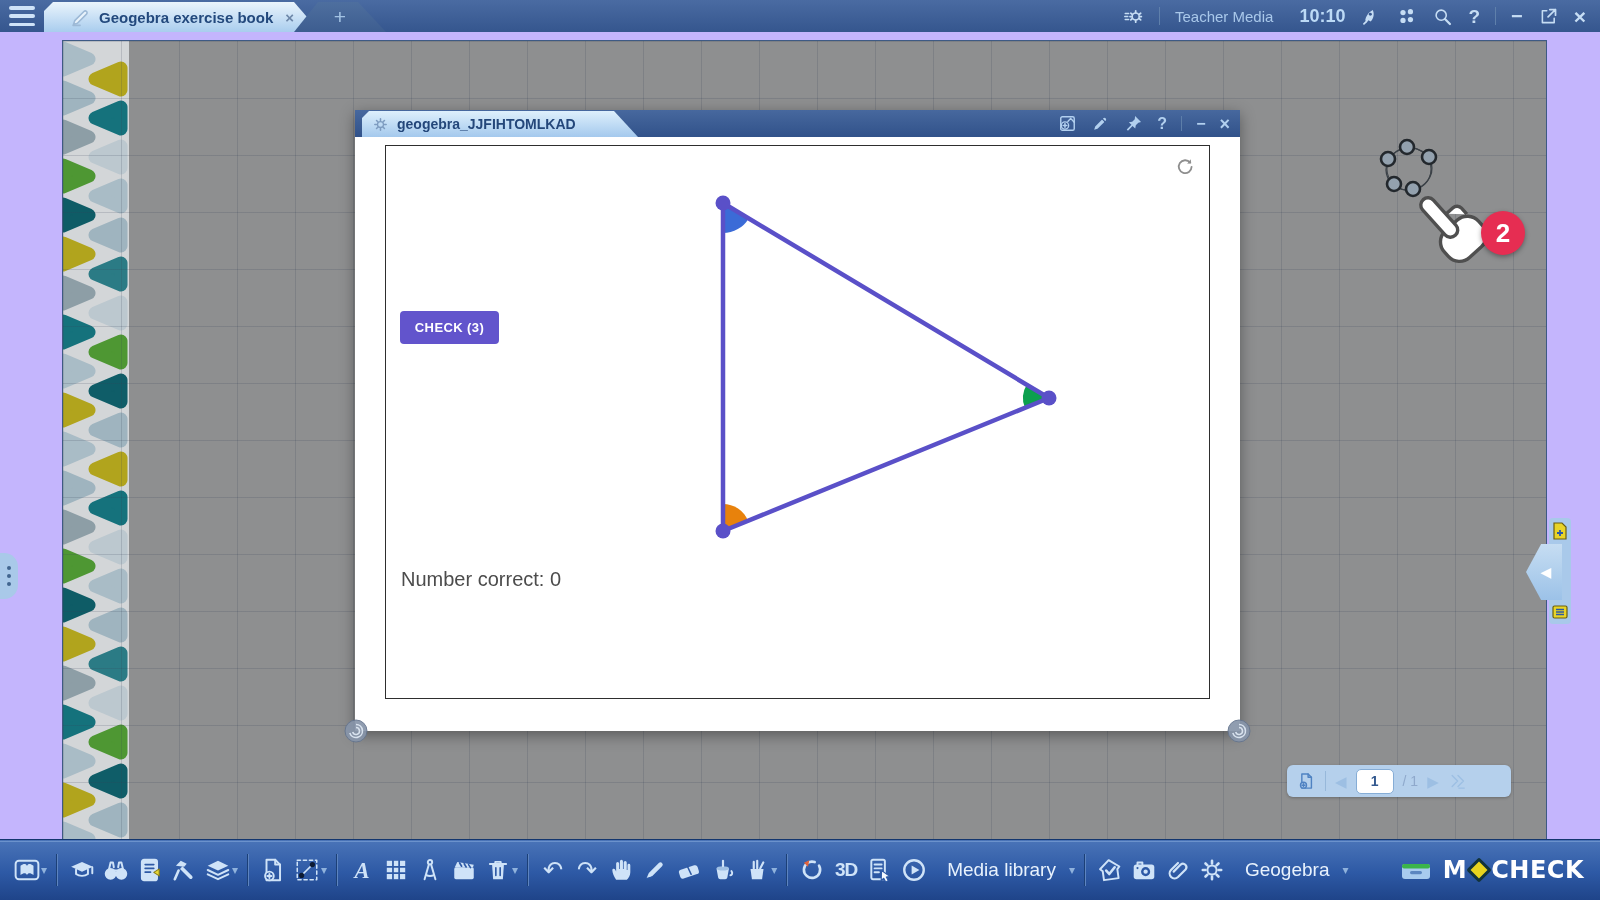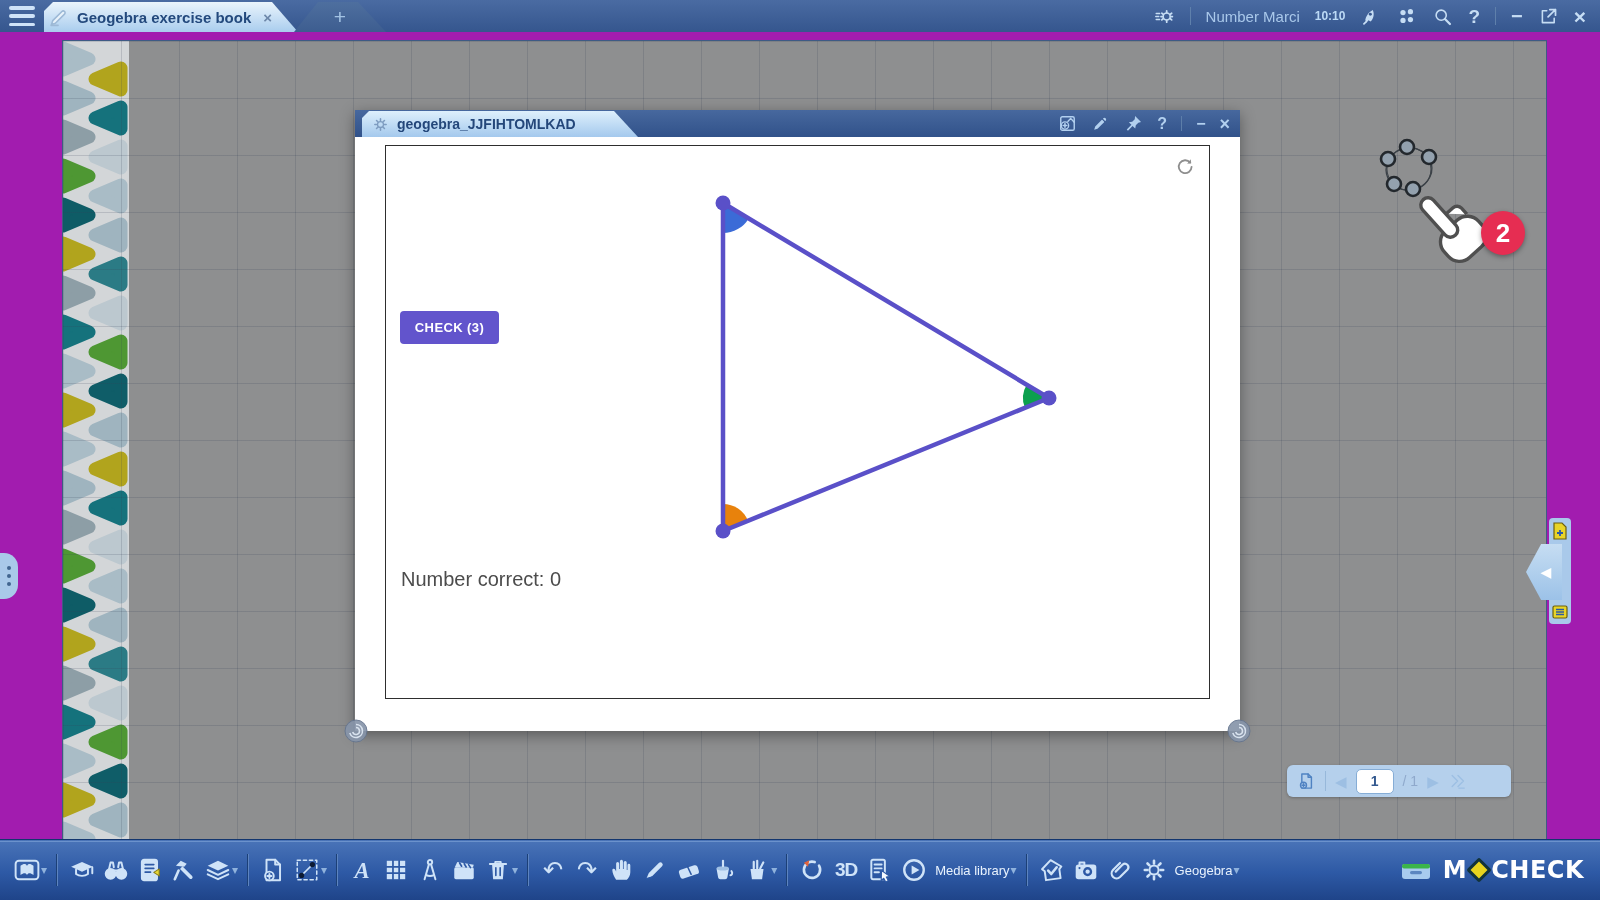--- a/index.html
+++ b/index.html
@@ -7,36 +7,36 @@
     font-family:"Liberation Sans",sans-serif;background:#7e8082;}
 
   
   .topbar{position:absolute;top:0;left:0;right:0;height:32px;
     background:linear-gradient(#4a6ba2,#35568e);display:flex;align-items:center;z-index:10;}
   .hamburger{width:26px;height:20px;margin-left:9px;display:flex;flex-direction:column;justify-content:space-between;cursor:pointer;}
   .hamburger span{display:block;height:3.5px;border-radius:2px;background:#cfe3f8;}
   .tab-active{position:absolute;left:44px;top:2px;height:30px;width:250px;
     background:linear-gradient(#eaf4fc,#a9cdee);
     clip-path:polygon(0 9px,9px 0,calc(100% - 26px) 0,100% 100%,0 100%);
-    display:flex;align-items:center;padding-left:4px;color:#23497d;font-weight:700;font-size:15px;}
+    display:flex;align-items:center;padding-left:26px;color:#23497d;font-weight:700;font-size:15px;}
   .tab-active .tpencil{margin-right:8px;}
   .tab-close{margin-left:12px;color:#6d87a9;font-weight:700;font-size:15px;cursor:pointer;}
   .tab-new{position:absolute;left:294px;top:2px;height:30px;width:92px;
     background:linear-gradient(#4e6f9f,#3d5d90);
     clip-path:polygon(24px 0,calc(100% - 28px) 0,100% 100%,0 100%);
     display:flex;align-items:center;justify-content:center;color:#a3c3e4;font-size:21px;cursor:pointer;}
   .topbar-right{margin-left:auto;display:flex;align-items:center;gap:15px;padding-right:14px;}
   .tbr-sep{width:1px;height:18px;background:#5f80ab;}
   .user{font-size:15px;color:#a9c8ea;}
-  .clock{font-size:12px;font-weight:700;color:#bcdaf6;}
+  .clock{font-size:18px;font-weight:700;color:#bcdaf6;margin-left:11px;}
   .tbtxt{color:#c6ddf4;font-weight:700;font-size:17px;line-height:1;cursor:pointer;}
   .ict{width:21px;height:21px;stroke:#c6ddf4;fill:none;stroke-width:1.8;stroke-linecap:round;stroke-linejoin:round;display:block;cursor:pointer;}
 
   
-  .canvas{position:absolute;top:32px;left:0;right:0;bottom:60px;background:#a21caf;padding-left:33px;}
+  .canvas{position:absolute;top:32px;left:0;right:0;bottom:60px;background:#c4b5fd;padding-left:33px;}
   .page{position:absolute;left:62px;top:8px;width:1483px;height:798px;background:#8e8f90;border:1px solid #3e5a84;}
   .page::after{content:"";position:absolute;inset:0;pointer-events:none;z-index:1;
     background-image:linear-gradient(to right,rgba(55,65,85,.18) 1px,transparent 1px),
                      linear-gradient(to bottom,rgba(55,65,85,.18) 1px,transparent 1px);
     background-size:58px 57px;}
   #cover-pattern{position:absolute;left:0;top:0;z-index:0;}
 
   
   .ggb-window{position:absolute;left:355px;top:78px;width:885px;height:621px;z-index:3;
     box-shadow:0 4px 14px rgba(0,0,0,.38);}
@@ -92,21 +92,21 @@
 
   
   .toolbar{position:absolute;left:0;right:0;bottom:0;height:60px;
     background:linear-gradient(#4a74b8 0%,#2d59a5 55%,#1f4489 100%);
     border-top:1px solid #13366e;display:flex;align-items:center;padding:0 10px;z-index:10;}
   .toolbar::before{content:"";position:absolute;top:1px;left:0;right:0;height:1px;background:#6b92cc;}
   .tbtn{width:34px;height:38px;display:flex;align-items:center;justify-content:center;cursor:pointer;flex:0 0 auto;}
   .ic{width:26px;height:26px;stroke:#cfe3f8;fill:none;stroke-width:1.8;stroke-linecap:round;stroke-linejoin:round;display:block;}
   .tsep{width:2px;height:32px;margin:0 7px;background:linear-gradient(to right,#1c4077 50%,#5d84c0 50%);flex:0 0 auto;}
   .caret{color:#8fb2dd;font-size:12px;margin:0 2px 0 -3px;cursor:pointer;flex:0 0 auto;}
-  .tlabel{font-size:13px;color:#e8f2fd;margin:0 4px;cursor:pointer;flex:0 0 auto;}
+  .tlabel{font-size:19px;color:#e8f2fd;margin:0 16px;cursor:pointer;flex:0 0 auto;}
   .tglyph{font-size:24px;color:#cfe3f8;line-height:1;cursor:pointer;}
   .t3d{font-size:19px;font-weight:800;color:#cfe3f8;letter-spacing:-1px;cursor:pointer;}
   .logo{display:flex;align-items:center;margin-left:10px;margin-right:6px;flex:0 0 auto;}
   .logo .lt{color:#fff;font-weight:800;font-size:24px;letter-spacing:.5px;font-family:"DejaVu Sans",sans-serif;}
   .diamond{width:12px;height:12px;background:#e8d41f;border:3px solid #12333a;transform:rotate(45deg);margin:0 3px;border-radius:2px;}
   .deskic{margin-left:auto;flex:0 0 auto;cursor:pointer;}
 </style>
 </head>
 <body>
 
@@ -129,21 +129,21 @@
     </div>
     <div class="tab-new">+</div>
 
     <div class="topbar-right">
       <svg class="ict" viewBox="0 0 24 24">
         <path d="M2.5 8.5 h4 M2 12 h3.5 M2.5 15.5 h4" stroke-width="1.6"></path>
         <circle cx="14.5" cy="12" r="4" fill="none"></circle>
         <path d="M14.5 5.5 v2 M14.5 16.5 v2 M8.9 8.2 l1.5 1.2 M18.6 14.6 l1.6 1.3 M20.2 8.2 l-1.6 1.2 M10.4 14.6 l-1.5 1.3 M8 12 h2 M19 12 h2" stroke-width="2"></path>
       </svg>
       <div class="tbr-sep"></div>
-      <span class="user">Number Marci</span>
+      <span class="user">Teacher Media</span>
       <span class="clock">10:10</span>
       <svg class="ict" viewBox="0 0 24 24">
         <path d="M6 18.5 c-.4-4.8 2.6-10.7 8.6-14 1.9 4 1.3 9.7-2.6 13.3 l-2.3-1.6 -2.3 3 -1-3.3 Z" fill="#c6ddf4" stroke="none"></path>
         <circle cx="11.8" cy="9.3" r="1.7" fill="#35568e" stroke="none"></circle>
         <path d="M4.5 20.5 l2.7-2.7" stroke-width="2"></path>
       </svg>
       <svg class="ict" viewBox="0 0 24 24">
         <circle cx="8" cy="7.5" r="3" fill="#c6ddf4" stroke="none"></circle>
           <circle cx="16.5" cy="6.5" r="3" fill="#c6ddf4" stroke="none"></circle>
         <circle cx="8" cy="16.5" r="3" fill="#c6ddf4" stroke="none"></circle>

